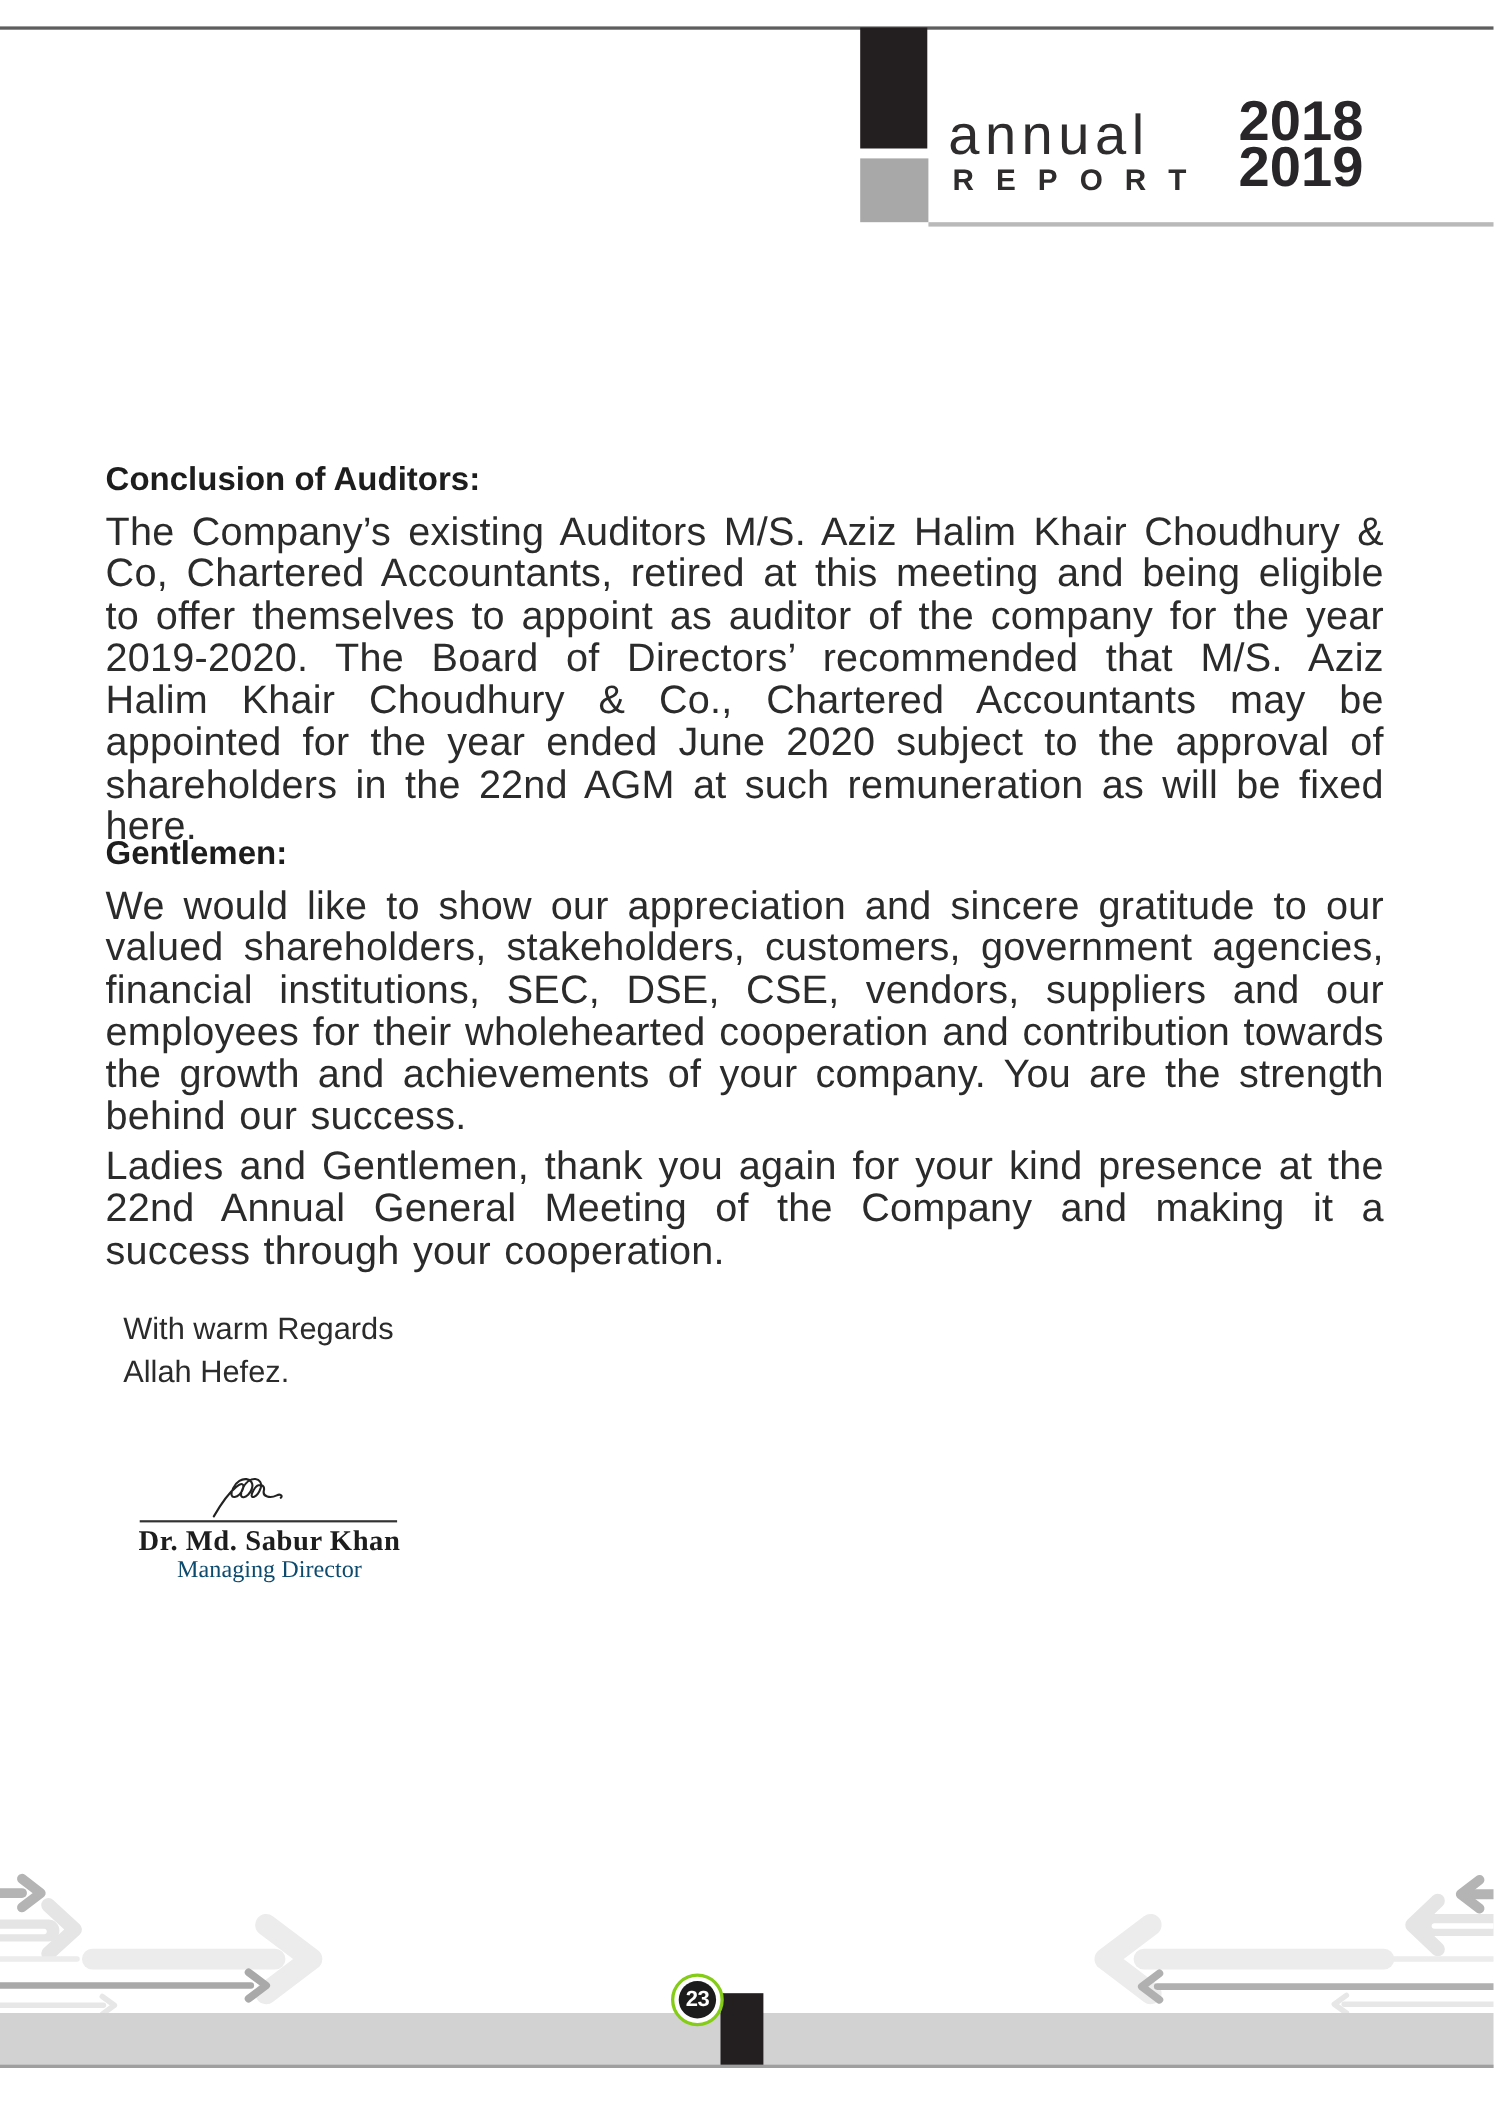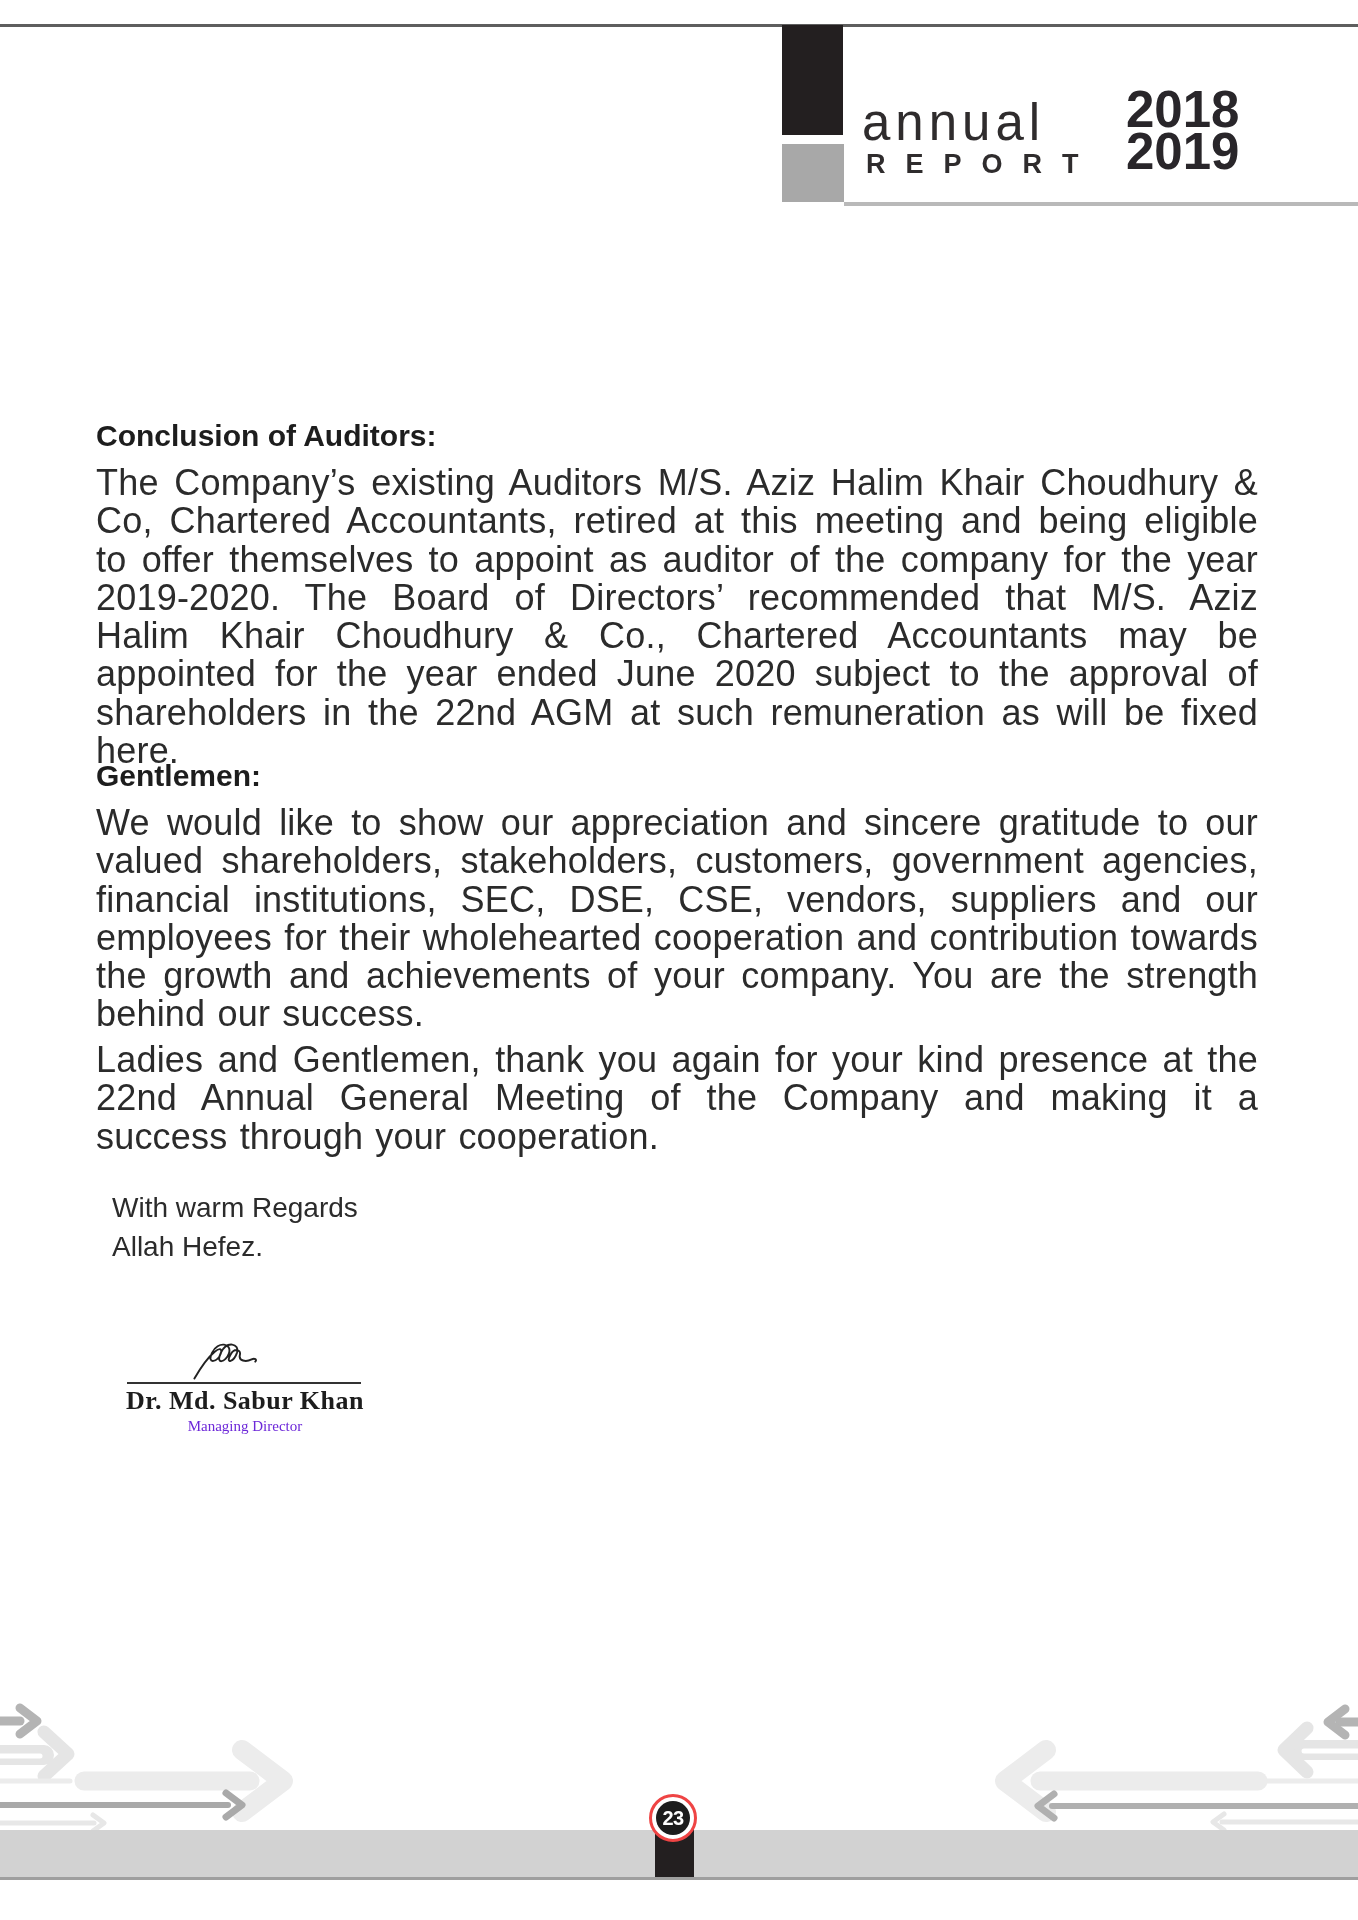--- a/index.html
+++ b/index.html
@@ -48,28 +48,28 @@
     position:absolute;left:112px;top:1189px;width:700px;
     font-size:28px;line-height:38.5px;color:#2b2b2b;
   }
   .sig-scribble{position:absolute;left:190px;top:1340px;width:88px;height:44px;}
   .sig-rule{position:absolute;left:127px;top:1382px;width:234px;height:2px;background:#333333;}
   .sig-block{
     position:absolute;left:105px;top:1387px;width:280px;text-align:center;
     font-family:"Liberation Serif", serif;color:#1d1d1d;
   }
   .sig-name{font-size:26px;font-weight:700;line-height:28px;letter-spacing:0.5px;}
-  .sig-title{font-size:15px;font-weight:400;line-height:23px;color:#6d28d9;}
+  .sig-title{font-size:22px;font-weight:400;line-height:23px;color:#0c4a6e;}
   
   .arrows-svg{position:absolute;left:0;top:1688px;width:1358px;height:145px;}
   .foot-band{position:absolute;left:0;top:1830px;width:1358px;height:47px;background:#d2d2d2;border-bottom:3px solid #9f9f9f;}
   .foot-tab{position:absolute;left:655px;top:1812px;width:39px;height:65px;background:#231f20;}
   .page-badge{
-    position:absolute;left:649px;top:1794px;width:48px;height:48px;border-radius:50%;
-    background:#ffffff;border:3px solid #ef4444;box-sizing:border-box;text-decoration:underline;
+    position:absolute;left:610px;top:1794px;width:48px;height:48px;border-radius:50%;
+    background:#ffffff;border:3px solid #84cc16;box-sizing:border-box;text-decoration:underline;
   }
   .page-badge-inner{
     position:absolute;left:4px;top:4px;width:34px;height:34px;border-radius:50%;
     background:#1c1c1c;color:#ffffff;
     font-size:20px;font-weight:700;line-height:34px;text-align:center;
     letter-spacing:-0.5px;
   }
 </style>
 </head>
 <body>

